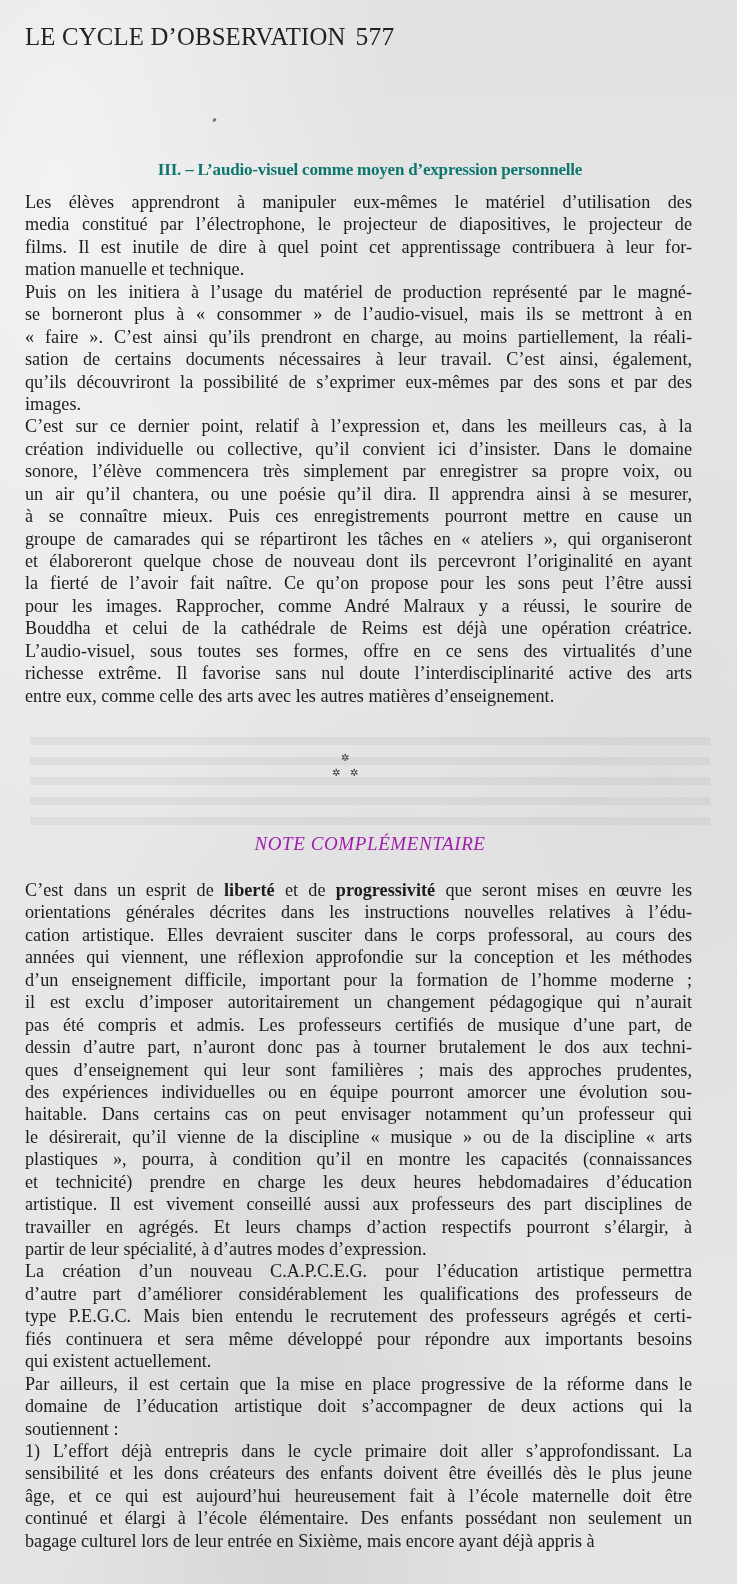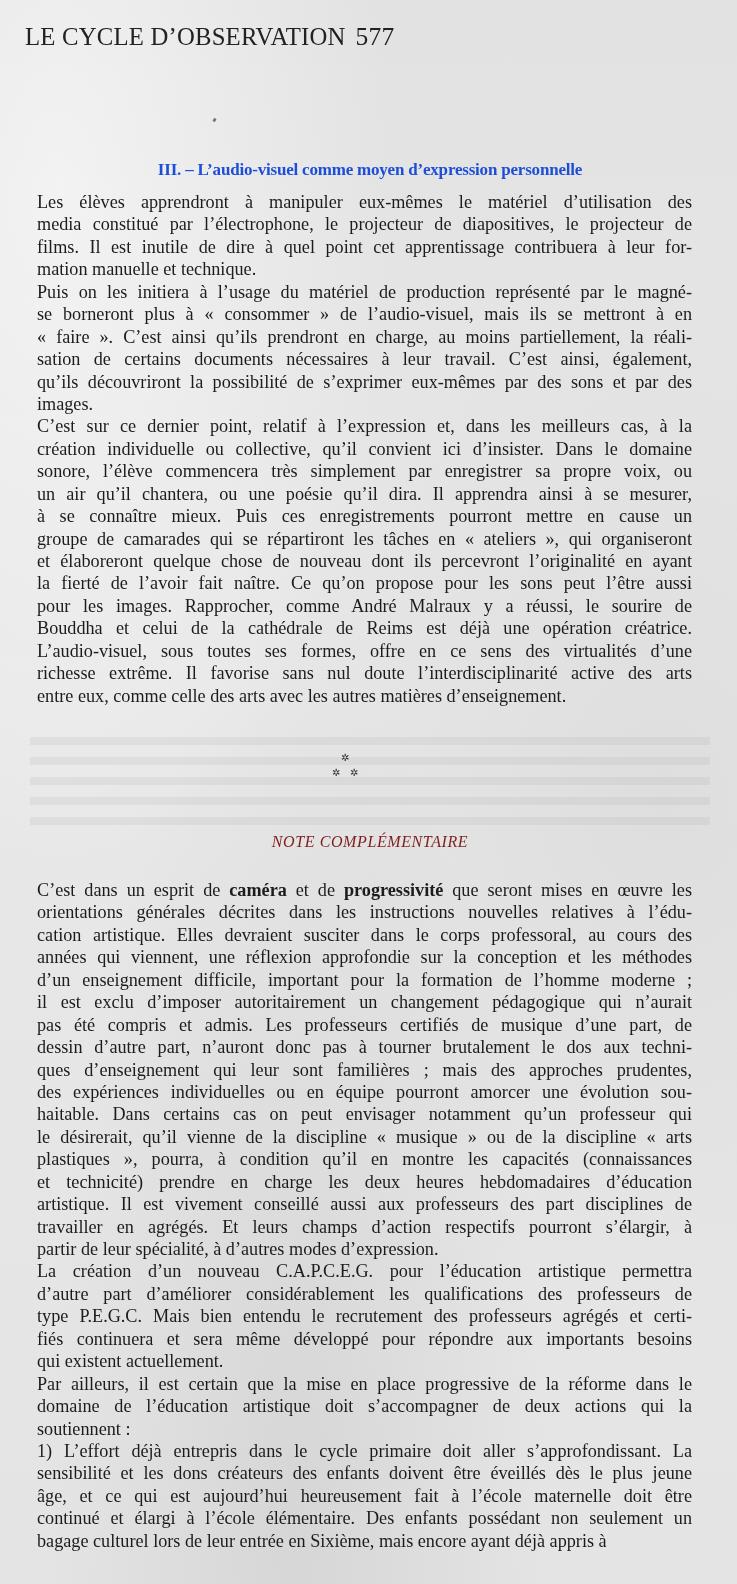--- a/index.html
+++ b/index.html
@@ -51,38 +51,37 @@
     }
     .section-heading {
       position: absolute;
       top: 160px;
       left: 25px;
       width: 690px;
       text-align: center;
       font-weight: bold;
       font-size: 17px;
       letter-spacing: -0.2px;
-      color: #1d4ed8;
+      color: #0f766e;
     }
     .block {
       position: absolute;
       left: 25px;
       width: 667px;
       font-size: 18.2px;
       line-height: 22.45px;
       color: #1c1c1c;
     }
     .line {
       display: block;
       white-space: nowrap;
       text-align: justify;
       text-align-last: justify;
       height: 22.45px;
       overflow: visible;
-      margin-left: 12px;
     }
     .line.last {
       text-align-last: left;
     }
     .block-1 { top: 191px; }
     .block-2 { top: 879px; }
     .asterism {
       position: absolute;
       left: 328px;
       top: 752px;
@@ -95,23 +94,23 @@
     .asterism .a1 { left: 13px; top: 0; }
     .asterism .a2 { left: 4px; top: 15px; }
     .asterism .a3 { left: 22px; top: 15px; }
     .note-heading {
       position: absolute;
       top: 833px;
       left: 25px;
       width: 690px;
       text-align: center;
       font-style: italic;
-      font-size: 16px;
+      font-size: 19px;
       letter-spacing: 0.6px;
-      color: #7f1d1d;
+      color: #a21caf;
     }
     .ghost {
       position: absolute;
       left: 30px;
       top: 725px;
       width: 680px;
       height: 110px;
       background:
         repeating-linear-gradient(180deg, rgba(160,160,160,0) 0px, rgba(160,160,160,0) 12px, rgba(170,170,170,0.18) 12px, rgba(170,170,170,0.18) 20px);
       pointer-events: none;
@@ -162,21 +161,21 @@
 
   <div class="asterism">
     <span class="a1">✲</span>
     <span class="a2">✲</span>
     <span class="a3">✲</span>
   </div>
 
   <div class="note-heading">NOTE COMPLÉMENTAIRE</div>
 
   <div class="block block-2">
-    <span class="line"><span>C’est dans un esprit de </span><b>caméra</b><span> et de </span><b>progressivité</b><span> que seront mises en œuvre les</span></span>
+    <span class="line"><span>C’est dans un esprit de </span><b>liberté</b><span> et de </span><b>progressivité</b><span> que seront mises en œuvre les</span></span>
     <div id="note-lines">
         <span class="line">orientations générales décrites dans les instructions nouvelles relatives à l’édu-</span>
         <span class="line">cation artistique. Elles devraient susciter dans le corps professoral, au cours des</span>
         <span class="line">années qui viennent, une réflexion approfondie sur la conception et les méthodes</span>
         <span class="line">d’un enseignement difficile, important pour la formation de l’homme moderne ;</span>
         <span class="line">il est exclu d’imposer autoritairement un changement pédagogique qui n’aurait</span>
         <span class="line">pas été compris et admis. Les professeurs certifiés de musique d’une part, de</span>
         <span class="line">dessin d’autre part, n’auront donc pas à tourner brutalement le dos aux techni-</span>
         <span class="line">ques d’enseignement qui leur sont familières ; mais des approches prudentes,</span>
         <span class="line">des expériences individuelles ou en équipe pourront amorcer une évolution sou-</span>

